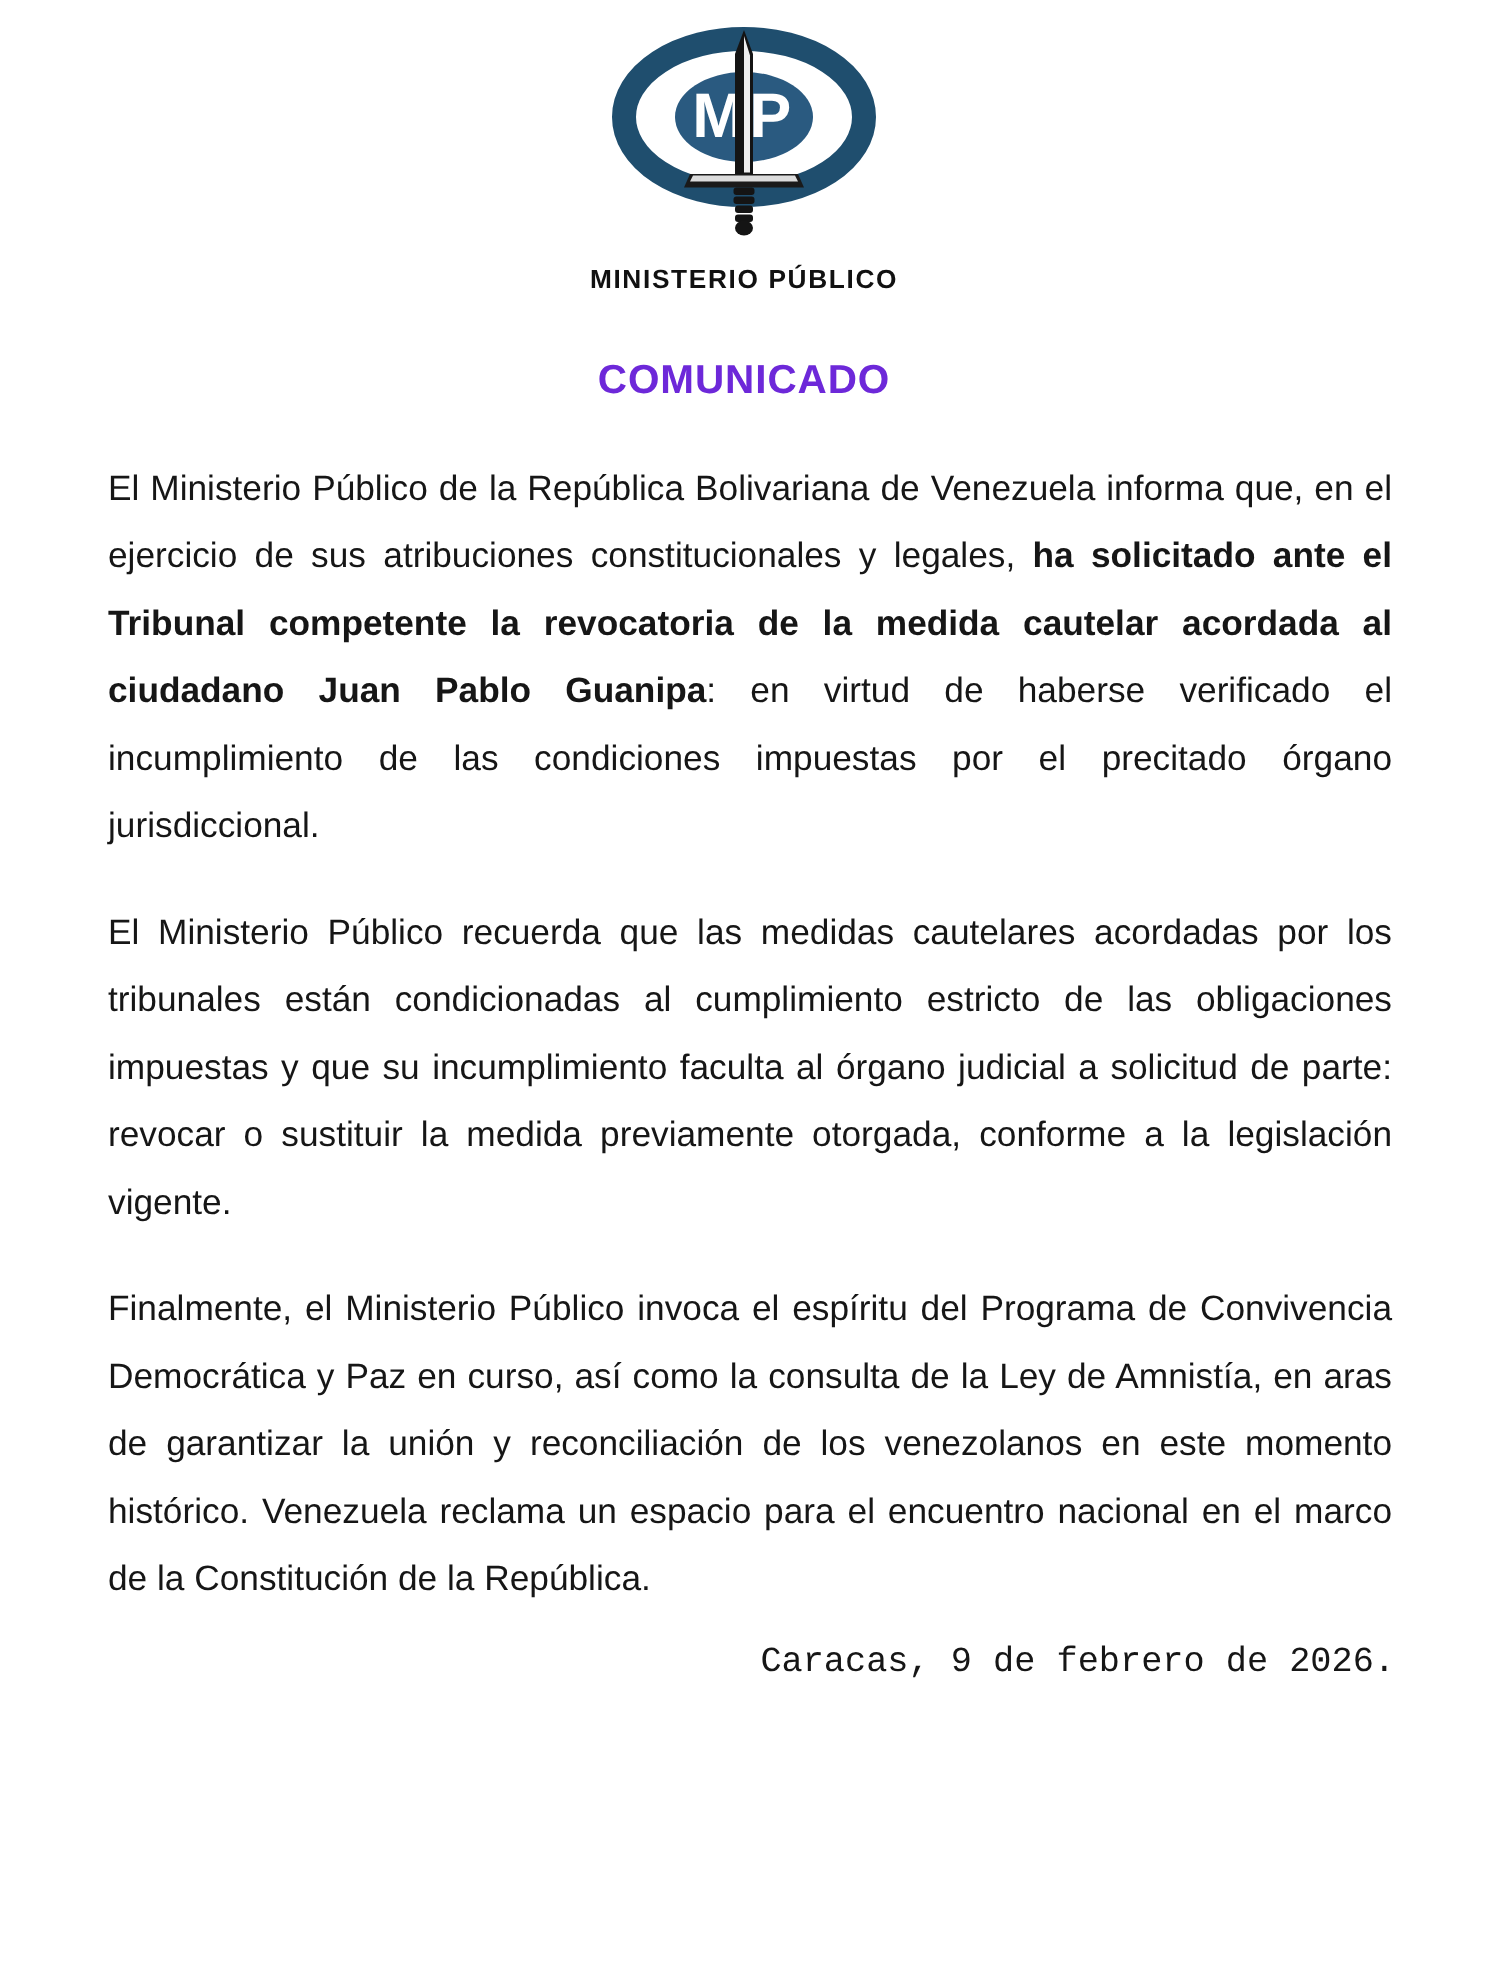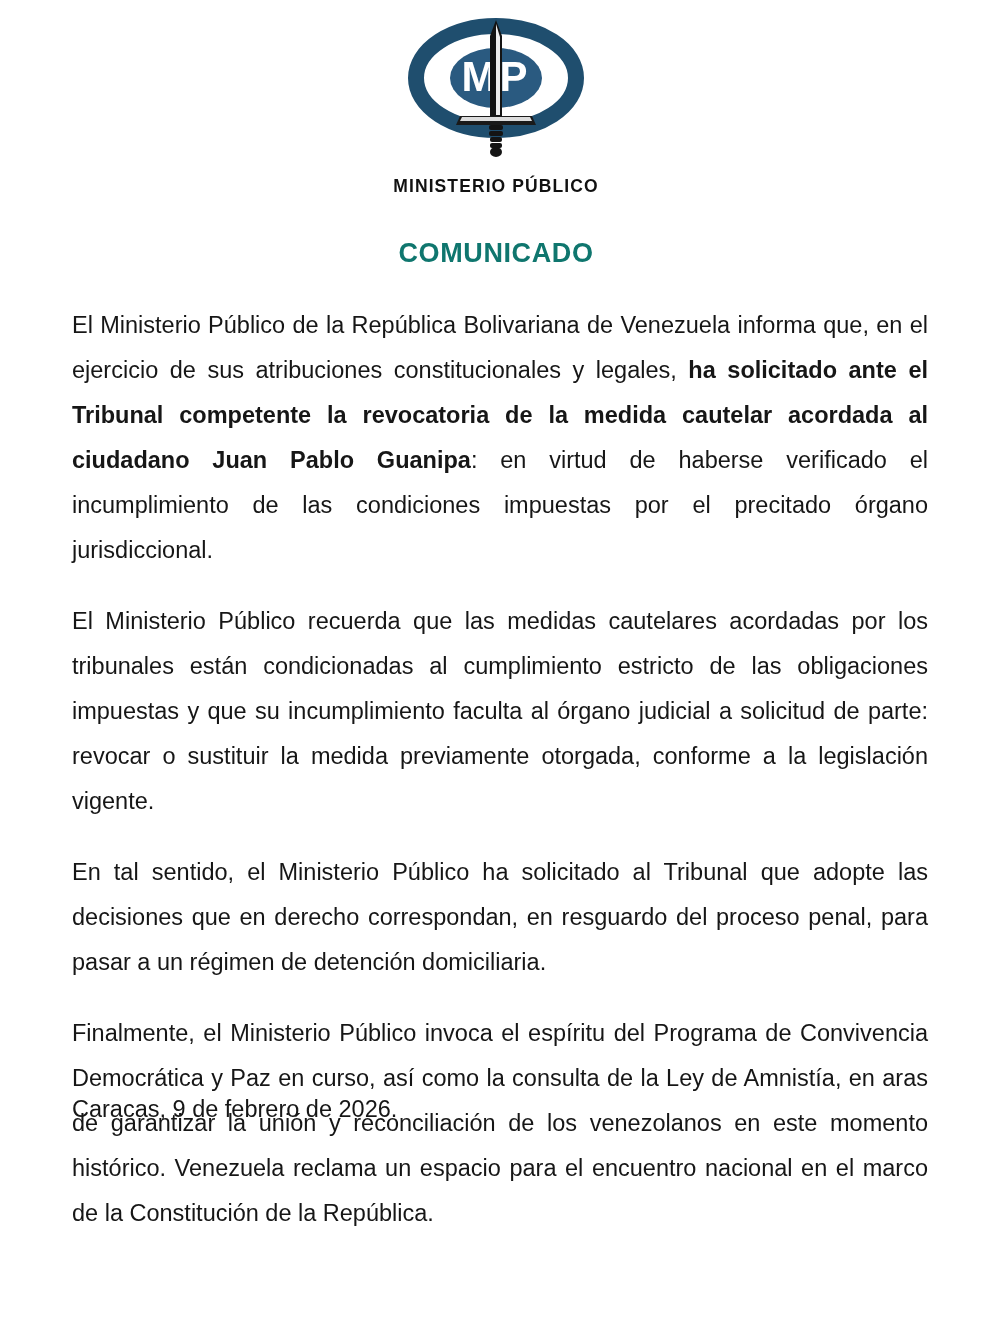--- a/index.html
+++ b/index.html
@@ -58,21 +58,21 @@
   .doc-title {
     position: absolute;
     left: 0;
     top: 238px;
     width: 992px;
     text-align: center;
     font-family: "Liberation Sans", sans-serif;
     font-weight: bold;
     font-size: 27px;
     letter-spacing: 0.6px;
-    color: #0f766e;
+    color: #6d28d9;
   }
 
   
   .body-area {
     position: absolute;
     left: 72px;
     top: 303px;
     width: 858px;
   }
   p.para {
@@ -86,24 +86,24 @@
     hyphens: none;
   }
   p.para:last-child { margin-bottom: 0; }
   p.para b, p.para strong { font-weight: bold; }
 
   .sign-off {
     position: absolute;
     left: 72px;
     top: 1092px;
     width: 858px;
-    font-family: Liberation Sans, sans-serif;
+    font-family: Liberation Mono, monospace;
     font-size: 23.5px;
     line-height: 34px;
-    text-align: left;
+    text-align: right;
     color: #161616;
   }
 </style>
 </head>
 <body>
 
 <div class="page">
 
   <div class="logo-block">
 
@@ -133,19 +133,18 @@
     </div>
 
     <div class="logo-wordmark">MINISTERIO PÚBLICO</div>
   </div>
 
   <div class="doc-title">COMUNICADO</div>
 
   <div class="body-area">
     <p class="para"><span>El Ministerio Público de la República Bolivariana de Venezuela informa que, en el ejercicio de sus atribuciones constitucionales y legales, </span><b>ha solicitado ante el Tribunal competente la revocatoria de la medida cautelar acordada al ciudadano Juan Pablo Guanipa</b><span>: en virtud de haberse verificado el incumplimiento de las condiciones impuestas por el precitado órgano jurisdiccional.</span></p>
     <p class="para"><span>El Ministerio Público recuerda que las medidas cautelares acordadas por los tribunales están condicionadas al cumplimiento estricto de las obligaciones impuestas y que su incumplimiento faculta al órgano judicial a solicitud de parte: revocar o sustituir la medida previamente otorgada, conforme a la legislación vigente.</span></p>
-    <p class="para"><span>En tal sentido, el Ministerio Público ha solicitado al Tribunal que adopte las decisiones que en derecho correspondan, en resguardo del proceso penal, para pasar a un régimen de detención domiciliaria.</span></p>
     <p class="para"><span>Finalmente, el Ministerio Público invoca el espíritu del Programa de Convivencia Democrática y Paz en curso, así como la consulta de la Ley de Amnistía, en aras de garantizar la unión y reconciliación de los venezolanos en este momento histórico. Venezuela reclama un espacio para el encuentro nacional en el marco de la Constitución de la República.</span></p>
   </div>
 
   <div class="sign-off">Caracas, 9 de febrero de 2026.</div>
 
 </div>
 
 </body></html>

